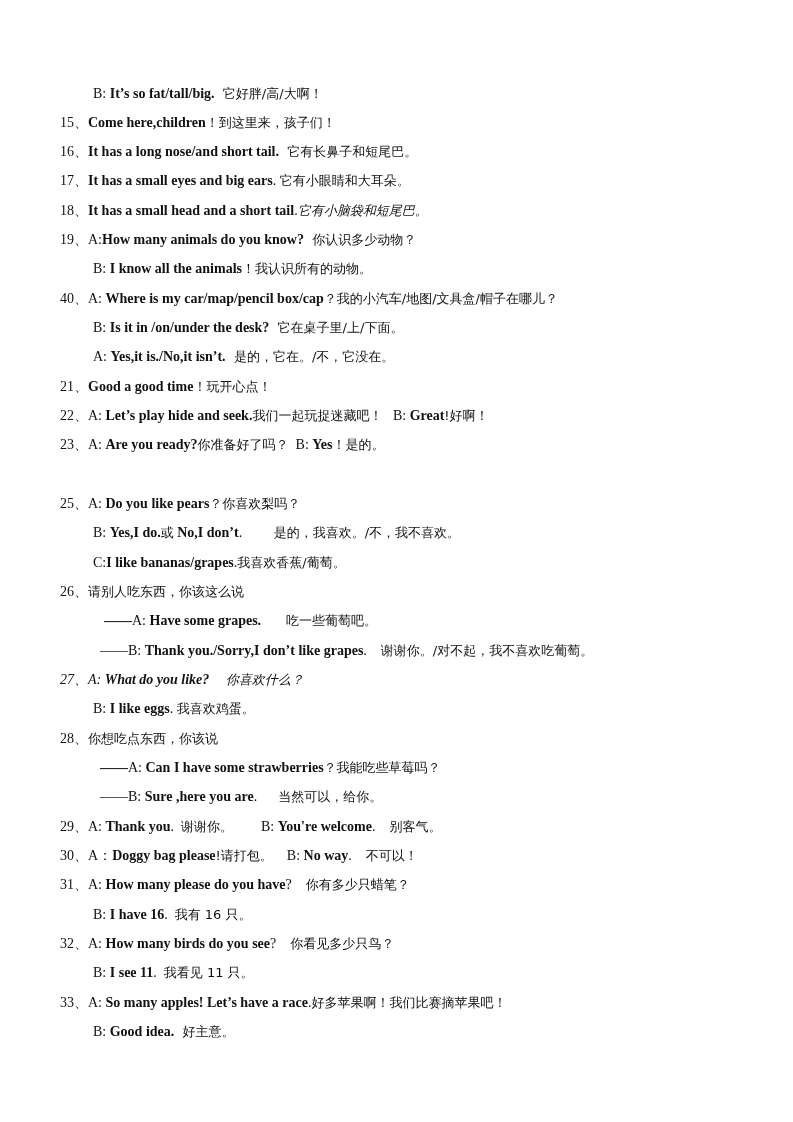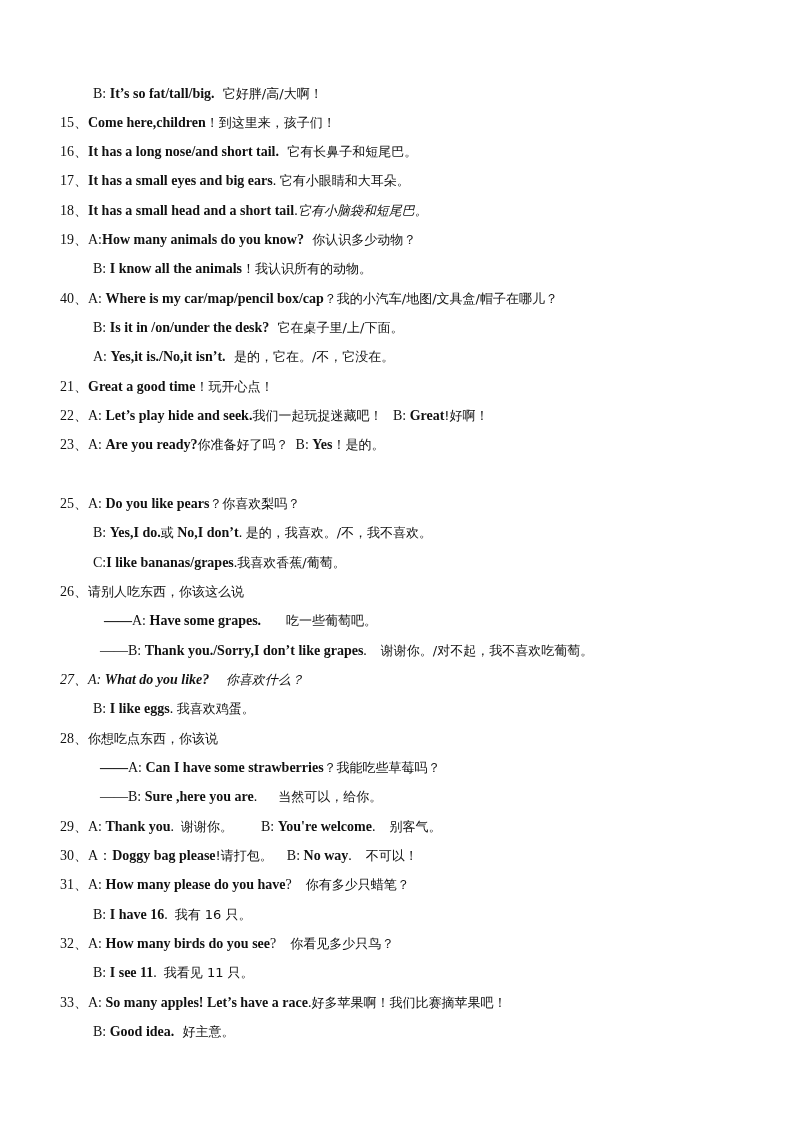--- a/index.html
+++ b/index.html
@@ -17,25 +17,25 @@
     <div class="line" style="left: 93px; top: 85px;"><span class="" style="white-space: pre;">B: </span><span class="b" style="white-space: pre;">It’s so fat/tall/big.</span><span class=" cn" style="white-space: pre;">  它好胖/高/大啊！</span></div>
     <div class="line" style="left: 60px; top: 114px;"><span class="" style="white-space: pre;">15、</span><span class="b" style="white-space: pre;">Come here,children</span><span class=" cn" style="white-space: pre;">！到这里来，孩子们！</span></div>
     <div class="line" style="left: 60px; top: 143px;"><span class="" style="white-space: pre;">16、</span><span class="b" style="white-space: pre;">It has a long nose/and short tail.</span><span class=" cn" style="white-space: pre;">  它有长鼻子和短尾巴。</span></div>
     <div class="line" style="left: 60px; top: 172px;"><span class="" style="white-space: pre;">17、</span><span class="b" style="white-space: pre;">It has a small eyes and big ears</span><span class="" style="white-space: pre;">. </span><span class=" cn" style="white-space: pre;">它有小眼睛和大耳朵。</span></div>
     <div class="line" style="left: 60px; top: 202px;"><span class="" style="white-space: pre;">18、</span><span class="b" style="white-space: pre;">It has a small head and a short tail</span><span class="" style="white-space: pre;">.</span><span class=" cn" style="white-space: pre; font-style: italic;">它有小脑袋和短尾巴。</span></div>
     <div class="line" style="left: 60px; top: 231px;"><span class="" style="white-space: pre;">19、A:</span><span class="b" style="white-space: pre;">How many animals do you know?</span><span class=" cn" style="white-space: pre;">  你认识多少动物？</span></div>
     <div class="line" style="left: 93px; top: 260px;"><span class="" style="white-space: pre;">B: </span><span class="b" style="white-space: pre;">I know all the animals</span><span class=" cn" style="white-space: pre;">！我认识所有的动物。</span></div>
     <div class="line" style="left: 60px; top: 290px;"><span class="" style="white-space: pre;">40、A: </span><span class="b" style="white-space: pre;">Where is my car/map/pencil box/cap</span><span class=" cn" style="white-space: pre;">？我的小汽车/地图/文具盒/帽子在哪儿？</span></div>
     <div class="line" style="left: 93px; top: 348px;"><span class="" style="white-space: pre;">A: </span><span class="b" style="white-space: pre;">Yes,it is./No,it isn’t.</span><span class=" cn" style="white-space: pre;">  是的，它在。/不，它没在。</span></div>
     <div class="line" style="left: 93px; top: 319px;"><span class="" style="white-space: pre;">B: </span><span class="b" style="white-space: pre;">Is it in /on/under the desk?</span><span class=" cn" style="white-space: pre;">  它在桌子里/上/下面。</span></div>
-    <div class="line" style="left: 60px; top: 378px;"><span class="" style="white-space: pre;">21、</span><span class="b" style="white-space: pre;">Great a good time</span><span class=" cn" style="white-space: pre;">！玩开心点！</span></div>
+    <div class="line" style="left: 60px; top: 378px;"><span class="" style="white-space: pre;">21、</span><span class="b" style="white-space: pre;">Good a good time</span><span class=" cn" style="white-space: pre;">！玩开心点！</span></div>
     <div class="line" style="left: 60px; top: 407px;"><span class="" style="white-space: pre;">22、A: </span><span class="b" style="white-space: pre;">Let’s play hide and seek.</span><span class=" cn" style="white-space: pre;">我们一起玩捉迷藏吧！</span><span class="" style="white-space: pre;">   B: </span><span class="b" style="white-space: pre;">Great</span><span class=" cn" style="white-space: pre;">!好啊！</span></div>
     <div class="line" style="left: 60px; top: 436px;"><span class="" style="white-space: pre;">23、A: </span><span class="b" style="white-space: pre;">Are you ready?</span><span class=" cn" style="white-space: pre;">你准备好了吗？</span><span class="" style="white-space: pre;">  B: </span><span class="b" style="white-space: pre;">Yes</span><span class=" cn" style="white-space: pre;">！是的。</span></div>
     <div class="line" style="left: 60px; top: 495px;"><span class="" style="white-space: pre;">25、A: </span><span class="b" style="white-space: pre;">Do you like pears</span><span class=" cn" style="white-space: pre;">？你喜欢梨吗？</span></div>
-    <div class="line" style="left: 93px; top: 524px;"><span class="" style="white-space: pre;">B: </span><span class="b" style="white-space: pre;">Yes,I do.</span><span class=" cn" style="white-space: pre;">或</span><span class="b" style="white-space: pre;"> No,I don’t</span><span class="" style="white-space: pre;">. </span><span class=" cn" style="white-space: pre;">是的，我喜欢。/不，我不喜欢。</span></div>
+    <div class="line" style="left: 93px; top: 524px;"><span class="" style="white-space: pre;">B: </span><span class="b" style="white-space: pre;">Yes,I do.</span><span class=" cn" style="white-space: pre;">或</span><span class="b" style="white-space: pre;"> No,I don’t</span><span class="" style="white-space: pre;">. </span><span class=" cn" style="white-space: pre; margin-left: 28px;">是的，我喜欢。/不，我不喜欢。</span></div>
     <div class="line" style="left: 93px; top: 554px;"><span class="" style="white-space: pre;">C:</span><span class="b" style="white-space: pre;">I like bananas/grapes</span><span class="" style="white-space: pre;">.</span><span class=" cn" style="white-space: pre;">我喜欢香蕉/葡萄。</span></div>
     <div class="line" style="left: 60px; top: 583px;"><span class="" style="white-space: pre;">26、</span><span class=" cn" style="white-space: pre;">请别人吃东西，你该这么说</span></div>
     <div class="line" style="left: 104px; top: 612px; text-align: right;"><span class="b" style="white-space: pre;">——</span><span class="" style="white-space: pre;">A: </span><span class="b" style="white-space: pre;">Have some grapes.</span><span class=" cn" style="white-space: pre;">      吃一些葡萄吧。</span></div>
     <div class="line" style="left: 100px; top: 642px;"><span class="" style="white-space: pre;">——B: </span><span class="b" style="white-space: pre;">Thank you./Sorry,I don’t like grapes</span><span class="" style="white-space: pre;">.    </span><span class=" cn" style="white-space: pre;">谢谢你。/对不起，我不喜欢吃葡萄。</span></div>
     <div class="line" style="left: 60px; top: 671px; font-style: italic;"><span class="" style="white-space: pre;">27、A: </span><span class="b" style="white-space: pre;">What do you like?</span><span class=" cn" style="white-space: pre;">    你喜欢什么？</span></div>
     <div class="line" style="left: 93px; top: 700px;"><span class="" style="white-space: pre;">B: </span><span class="b" style="white-space: pre;">I like eggs</span><span class="" style="white-space: pre;">. </span><span class=" cn" style="white-space: pre;">我喜欢鸡蛋。</span></div>
     <div class="line" style="left: 60px; top: 730px;"><span class="" style="white-space: pre;">28、</span><span class=" cn" style="white-space: pre;">你想吃点东西，你该说</span></div>
     <div class="line" style="left: 100px; top: 759px;"><span class="b" style="white-space: pre;">——</span><span class="" style="white-space: pre;">A: </span><span class="b" style="white-space: pre;">Can I have some strawberries</span><span class=" cn" style="white-space: pre;">？我能吃些草莓吗？</span></div>
     <div class="line" style="left: 100px; top: 788px;"><span class="" style="white-space: pre;">——B: </span><span class="b" style="white-space: pre;">Sure ,here you are</span><span class="" style="white-space: pre;">.      </span><span class=" cn" style="white-space: pre;">当然可以，给你。</span></div>
     <div class="line" style="left: 60px; top: 818px;"><span class="" style="white-space: pre;">29、A: </span><span class="b" style="white-space: pre;">Thank you</span><span class="" style="white-space: pre;">.  </span><span class=" cn" style="white-space: pre;">谢谢你。</span><span class="" style="white-space: pre;">        B: </span><span class="b" style="white-space: pre;">You're welcome</span><span class="" style="white-space: pre;">.    </span><span class=" cn" style="white-space: pre;">别客气。</span></div>

